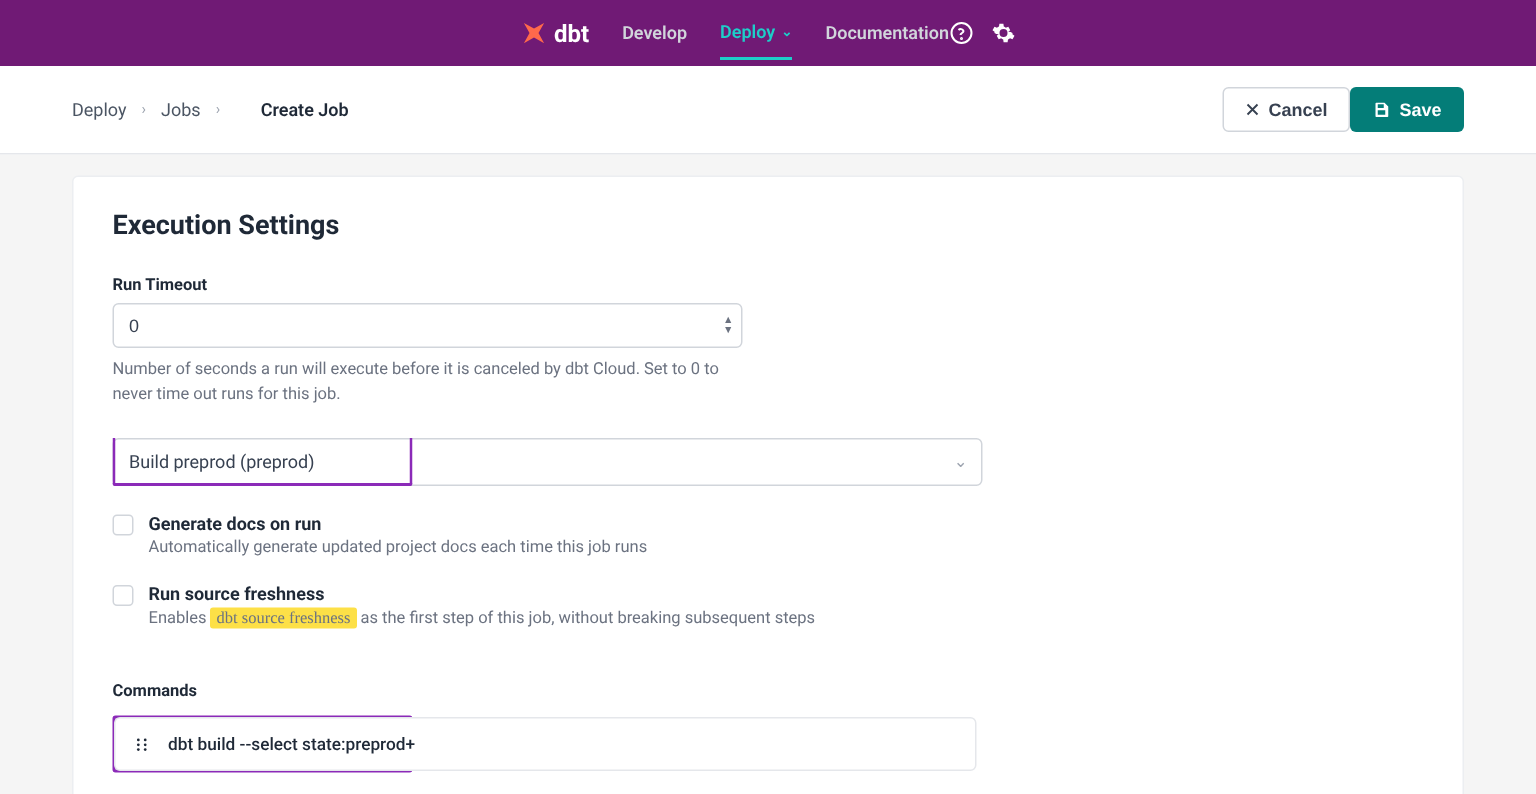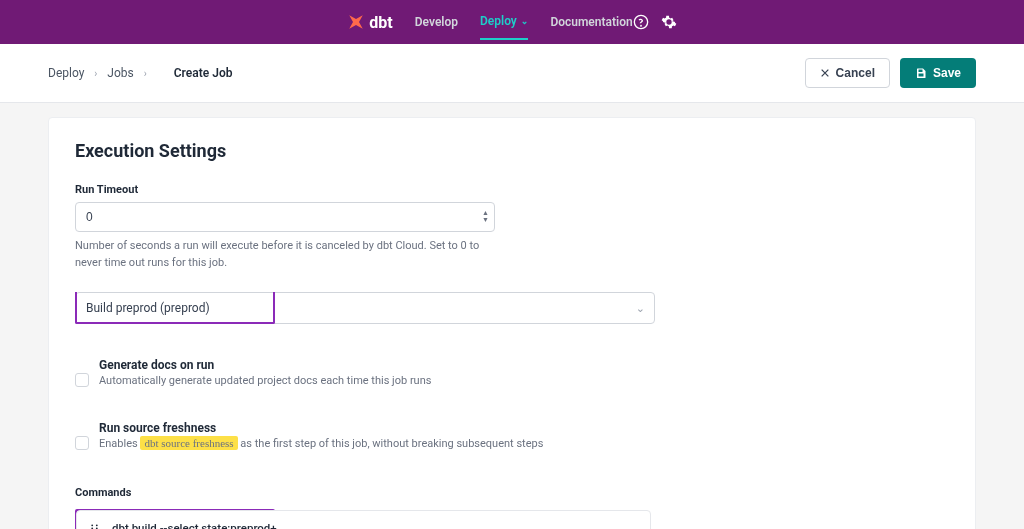--- a/index.html
+++ b/index.html
@@ -16,21 +16,21 @@
     .nav-item.active { color: #1dcec9; border-bottom: 2px solid #1dcec9; }
     .nav-item .chev { margin-left: 4px; font-size: 9px; }
     .topnav-right { display: flex; align-items: center; gap: 12px; color: #fff; }
     .topnav-right svg { cursor: pointer; }
     
     
     .subbar { background: #fff; border-bottom: 1px solid #e5e7eb; padding: 14px 48px; display: flex; align-items: center; justify-content: space-between; }
     .breadcrumb { display: flex; align-items: center; gap: 10px; font-size: 12px; color: #4b5563; }
     .breadcrumb .sep { color: #9ca3af; font-size: 10px; }
     .breadcrumb .current { color: #1f2937; font-weight: 600; padding-left: 17px; }
-    .subbar-actions { display: flex; gap: 10px; }
+    .subbar-actions { display: flex; }
     .btn { padding: 7px 14px; border-radius: 4px; font-size: 12px; font-weight: 600; cursor: pointer; display: flex; align-items: center; gap: 6px; border: 1px solid transparent; }
     .btn-secondary { background: #fff; border: 1px solid #d1d5db; color: #374151; }
     .btn-primary { background: #047d78; color: #fff; }
     
     
     .main { padding: 14px 48px 30px; }
     .card { background: #fff; border: 1px solid #eceef1; border-radius: 4px; padding: 22px 26px 30px; }
     .section-title { font-size: 18px; font-weight: 700; color: #1f2937; margin-bottom: 22px; }
     
     .field-label { font-size: 11px; font-weight: 700; color: #1f2937; margin-bottom: 6px; }
@@ -40,21 +40,21 @@
     .help-text { font-size: 11px; color: #6b7280; margin-top: 6px; max-width: 420px; line-height: 1.5; }
     
     .defer-block { margin-top: 22px; }
     .highlight-box { border: 2px solid #8b2ab8; padding: 6px 10px 0 10px; width: 200px; border-radius: 2px; }
     .highlight-box .field-label { margin-bottom: 0; padding-bottom: 4px; }
     .select-wrap { position: relative; width: 580px; margin-top: -1px; }
     .select-input { width: 100%; padding: 8px 10px; border: 1px solid #d1d5db; border-radius: 4px; font-size: 12px; color: #374151; background: #fff; }
     .select-overlay { position: absolute; left: 0; top: 0; width: 200px; height: 100%; border: 2px solid #8b2ab8; border-top: none; border-radius: 0 0 2px 2px; pointer-events: none; }
     .select-chev { position: absolute; right: 10px; top: 50%; transform: translateY(-50%); color: #9ca3af; font-size: 11px; }
     
-    .checkbox-row { display: flex; align-items: flex-end; gap: 10px; margin-top: 34px; }
+    .checkbox-row { display: flex; align-items: flex-start; gap: 10px; margin-top: 18px; }
     .checkbox { width: 14px; height: 14px; border: 1px solid #d1d5db; border-radius: 3px; background: #fff; flex-shrink: 0; margin-top: 1px; cursor: pointer; }
     .checkbox-content .cb-title { font-size: 12px; font-weight: 700; color: #1f2937; }
     .checkbox-content .cb-desc { font-size: 11px; color: #6b7280; margin-top: 2px; }
     .code-inline { font-family: Liberation Serif, serif; background: #fde047; padding: 1px 4px; border-radius: 2px; font-size: 11px; }
     
     .commands-block { margin-top: 36px; }
     .command-box { margin-top: 10px; border: 2px solid #8b2ab8; border-radius: 2px; width: 200px; padding: 0; position: relative; }
     .command-row { display: flex; align-items: center; width: 575px; border: 1px solid #e5e7eb; border-radius: 4px; padding: 10px 12px; gap: 12px; background: #fff; margin-left: -1px; margin-top: -1px; margin-bottom: -1px; }
     .drag-handle { color: #374151; cursor: grab; display: flex; }
     .command-text { font-size: 11.5px; color: #1f2937; font-weight: 500; }

